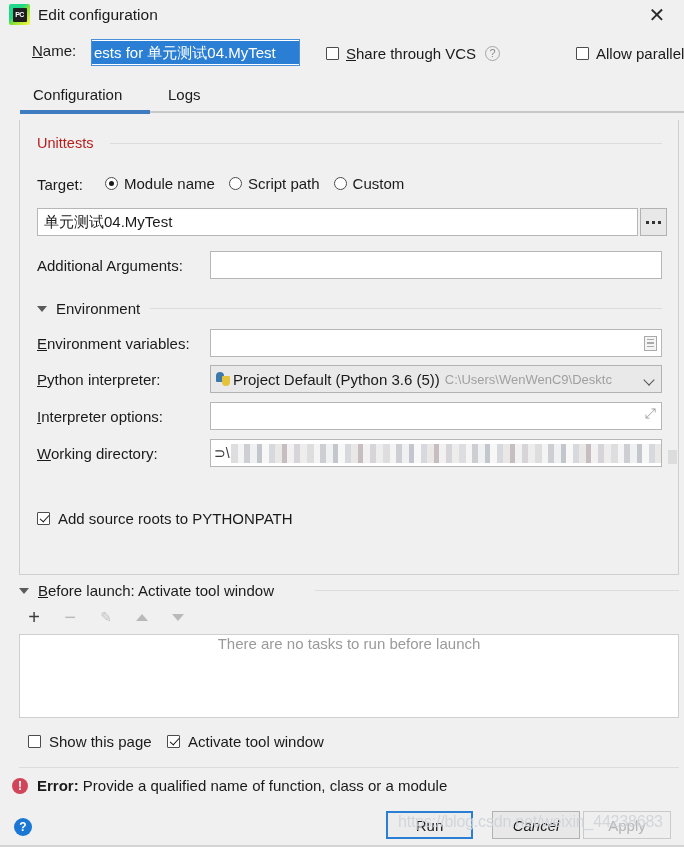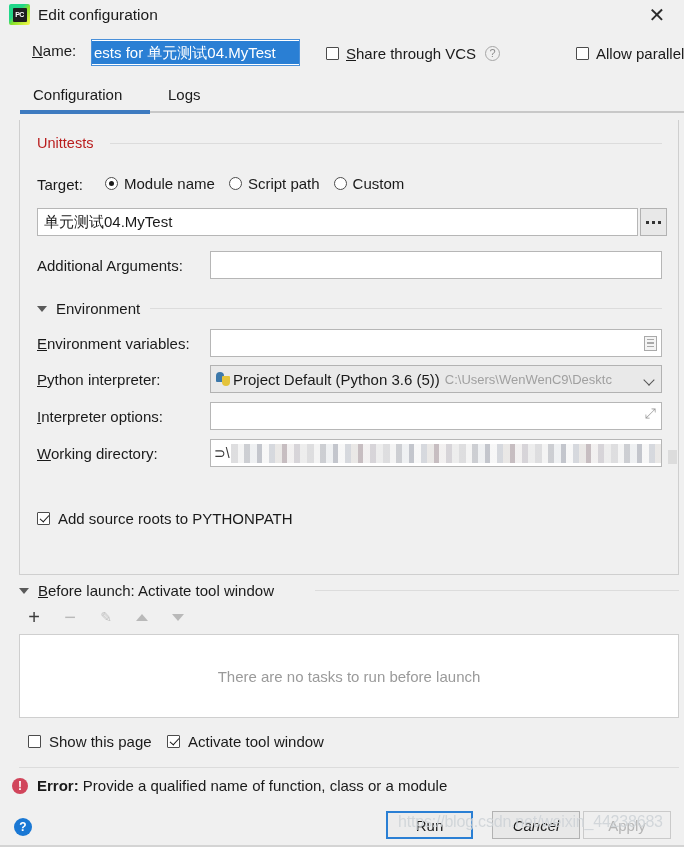--- a/index.html
+++ b/index.html
@@ -250,21 +250,21 @@
   .tb-icon { width: 18px; height: 18px; display: flex; align-items: center; justify-content: center; cursor: pointer; }
   .tb-plus { color: #3c3c3c; font-size: 20px; line-height: 1; font-weight: 500; }
   .tb-minus { color: #b9b9b9; font-size: 20px; line-height: 1; font-weight: 500; }
   .tb-pencil { color: #c0c0c0; font-size: 14px; transform: rotate(0deg); }
   .tb-up { width: 0; height: 0; border-left: 6px solid transparent; border-right: 6px solid transparent; border-bottom: 7px solid #b9b9b9; }
   .tb-down { width: 0; height: 0; border-left: 6px solid transparent; border-right: 6px solid transparent; border-top: 7px solid #b9b9b9; }
 
   .bl-box {
     position: absolute; left: 19px; top: 634px; width: 660px; height: 84px;
     border: 1px solid #cfcfcf; background: #fff;
-    display: flex; align-items: center; justify-content: center;
+    display: flex; justify-content: center;
   }
   .bl-empty { font-size: 15px; color: #9a9a9a; }
 
   
   .bot-chk { position: absolute; left: 28px; top: 733px; display: flex; align-items: center; }
   .bot-chk .lbl { margin-left: 8px; font-size: 15px; }
   .bot-chk2 { position: absolute; left: 167px; top: 733px; display: flex; align-items: center; }
   .bot-chk2 .lbl { margin-left: 8px; font-size: 15px; }
 
   .err-sep { position: absolute; left: 19px; top: 767px; width: 660px; height: 1px; background: #dcdcdc; }

